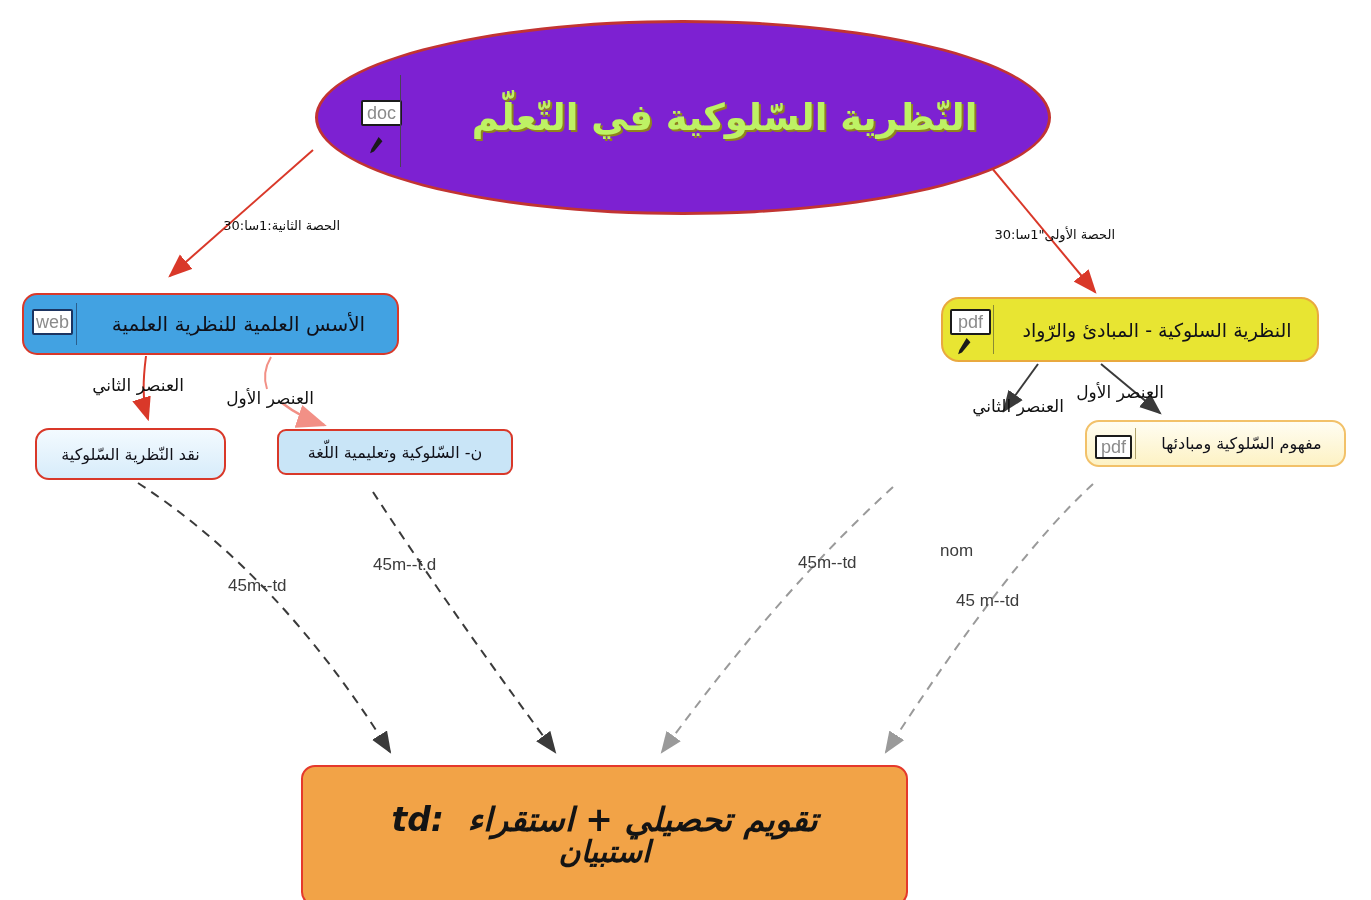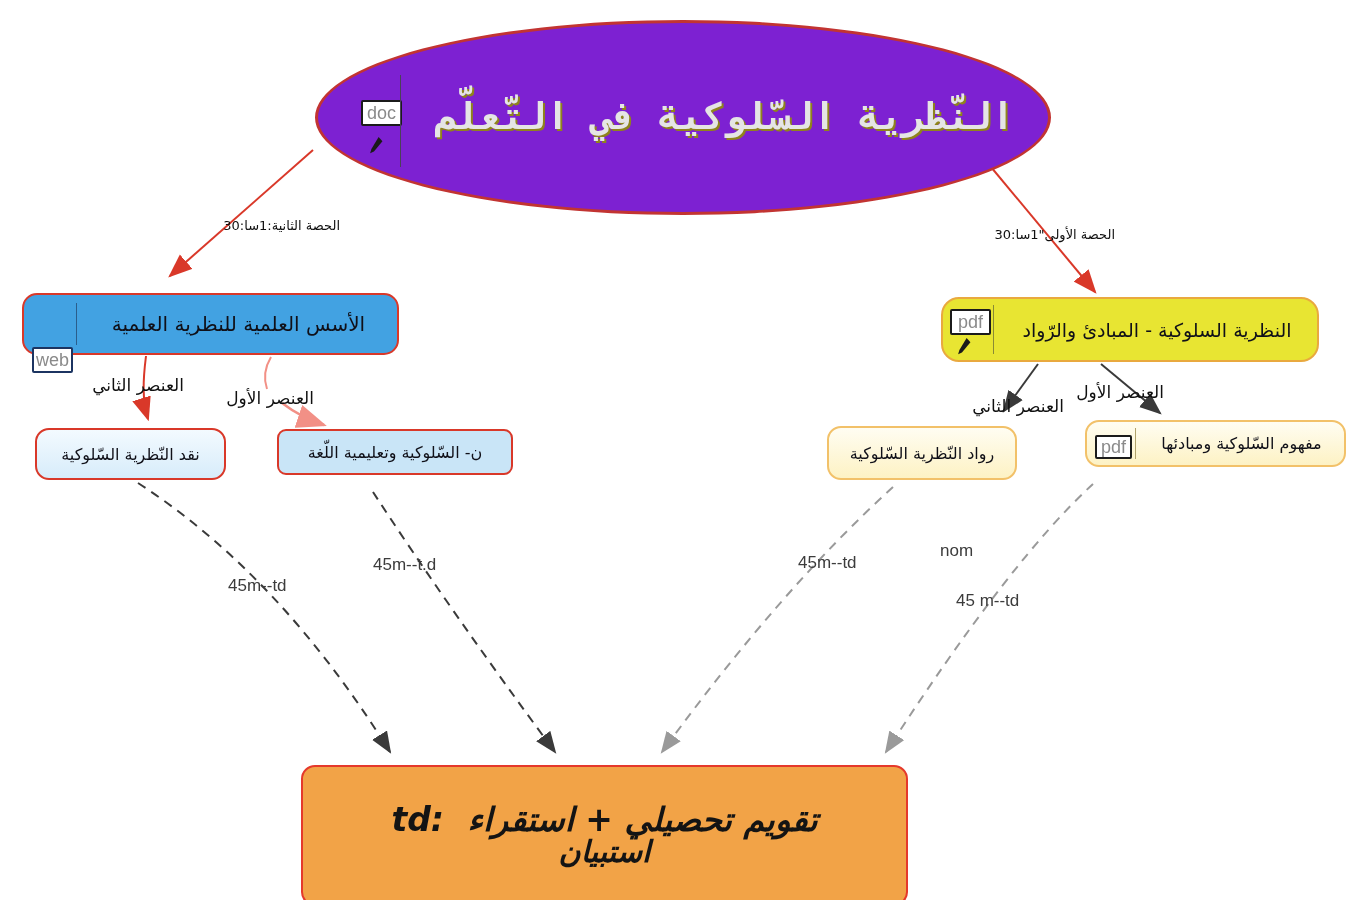--- a/index.html
+++ b/index.html
@@ -6,39 +6,39 @@
   body{font-family:"DejaVu Sans",sans-serif;}
   .canvas{position:relative;width:1371px;height:900px;background:#fff;overflow:hidden;}
   .overlay{position:absolute;left:0;top:0;z-index:1;}
   .node{position:absolute;z-index:2;box-sizing:border-box;}
 
   
   .root{left:315px;top:20px;width:736px;height:195px;border-radius:50%;
         background:#7D21D2;border:3px solid #C23432;}
   .root-title{position:absolute;left:95px;right:12px;top:0;bottom:0;display:flex;
         align-items:center;justify-content:center;font-size:37px;font-weight:bold;
-        color:#e5e5e5;text-shadow:2px 2px 0 #8F841C;direction:rtl;white-space:nowrap;font-family:Liberation Mono, monospace;}
+        color:#bef264;text-shadow:2px 2px 0 #8F841C;direction:rtl;white-space:nowrap;}
   .root .vsep{position:absolute;left:82px;top:52px;height:92px;width:1px;background:#4a4158;}
   .root .badge{position:absolute;left:43px;top:77px;}
   .root .pen{position:absolute;left:50px;top:112px;}
 
   
   .badge{display:flex;align-items:center;justify-content:center;width:37px;height:22px;
         background:#fff;border:2px solid #1b1b1b;border-radius:2px;
         font-family:"Liberation Sans",sans-serif;font-size:18px;color:#8a8a8a;line-height:1;}
   .badge.web{border-color:#1c3461;}
   .pen{width:17px;height:21px;}
   .vsep{width:1px;background:#41506b;}
 
   
   .box{display:flex;align-items:center;border-radius:15px;}
   .box .lbl{flex:1;direction:rtl;text-align:center;white-space:nowrap;color:#101018;}
 
   .blue{left:22px;top:293px;width:377px;height:62px;background:#42A2E2;border:2.5px solid #D93829;}
-  .blue .badge{position:absolute;left:8px;top:14px;margin-top:38px;}
+  .blue .badge{position:absolute;left:8px;top:14px;}
   .blue .vsep{position:absolute;left:52px;top:8px;bottom:8px;background:#2a5e8c;}
   .blue .lbl{margin-left:56px;font-size:20px;}
 
   .lblue1{left:35px;top:428px;width:191px;height:52px;border-radius:14px;
         background:linear-gradient(#f3faff,#d7ecfa);border:2px solid #D93829;}
   .lblue2{left:277px;top:429px;width:236px;height:46px;border-radius:9px;
         background:#C9E5F7;border:2px solid #D93829;}
   .lblue1 .lbl,.lblue2 .lbl{font-size:16px;}
 
   .yellow{left:941px;top:297px;width:378px;height:65px;border-radius:18px;
@@ -131,23 +131,20 @@
 
   <div class="node box yellow">
     <div class="badge">pdf</div>
     <svg class="pen" viewBox="0 0 20 24">
       <path d="M12.5 2 L17 7 L7 19 L2.5 21 L4 16 Z" fill="#1a1a1a"></path>
       </svg>
     <div class="vsep"></div>
     <div class="lbl">النظرية السلوكية - المبادئ والرّواد</div>
   </div>
 
-  <div class="node box lyellow pioneers">
-    <div class="lbl">رواد النّظرية السّلوكية</div>
-  </div>
 
   <div class="node box lyellow concept">
     <div class="badge">pdf</div>
     <div class="vsep"></div>
     <div class="lbl">مفهوم السّلوكية ومبادئها</div>
   </div>
 
   <div class="node box orange">
     <div class="line l1">
       <span>تقويم تحصيلي + استقراء</span>

